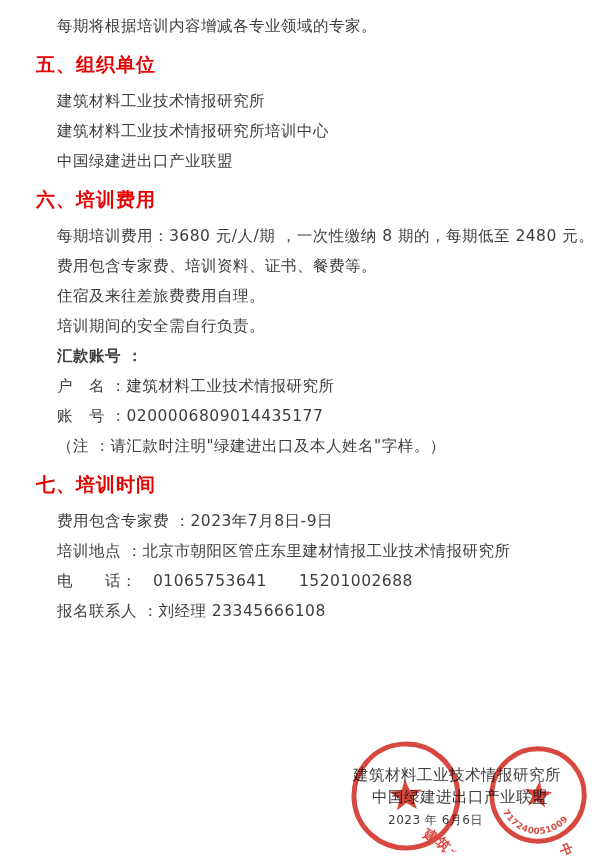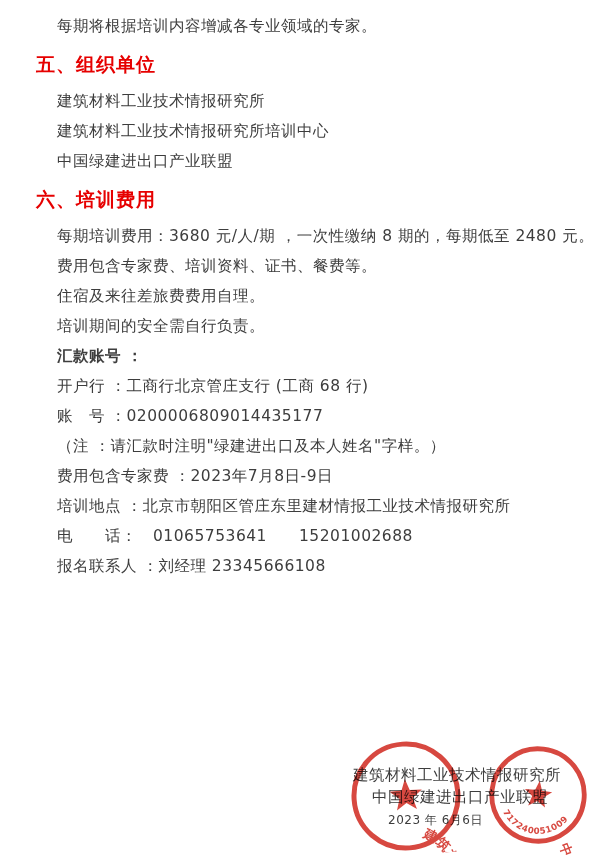--- a/index.html
+++ b/index.html
@@ -70,24 +70,25 @@
     <p class="line">建筑材料工业技术情报研究所</p>
     <p class="line">建筑材料工业技术情报研究所培训中心</p>
     <p class="line">中国绿建进出口产业联盟</p>
 
     <h2 class="heading">六、培训费用</h2>
     <p class="line">每期培训费用：3680 元/人/期 ，一次性缴纳 8 期的，每期低至 2480 元。</p>
     <p class="line">费用包含专家费、培训资料、证书、餐费等。</p>
     <p class="line">住宿及来往差旅费费用自理。</p>
     <p class="line">培训期间的安全需自行负责。</p>
     <p class="line bold">汇款账号 ：</p>
-    <p class="line">开户行 ：工商行北京管庄支行 (工商 68 行)</p>
+    <p class="line">户　名 ：建筑材料工业技术情报研究所</p>
     <p class="line">账　号 ：0200006809014435177</p>
     <p class="line">（注 ：请汇款时注明"绿建进出口及本人姓名"字样。）</p>
 
+    <h2 class="heading">七、培训时间</h2>
     <p class="line">费用包含专家费 ：2023年7月8日-9日</p>
     <p class="line">培训地点 ：北京市朝阳区管庄东里建材情报工业技术情报研究所</p>
     <p class="line">电　　话：　01065753641　　15201002688</p>
     <p class="line">报名联系人 ：刘经理 23345666108</p>
   </div>
 
   <div class="sig-line sig-org1">建筑材料工业技术情报研究所</div>
   <div class="sig-line sig-org2">中国绿建进出口产业联盟</div>
   <div class="sig-line sig-date">2023 年 6月6日</div>
 

